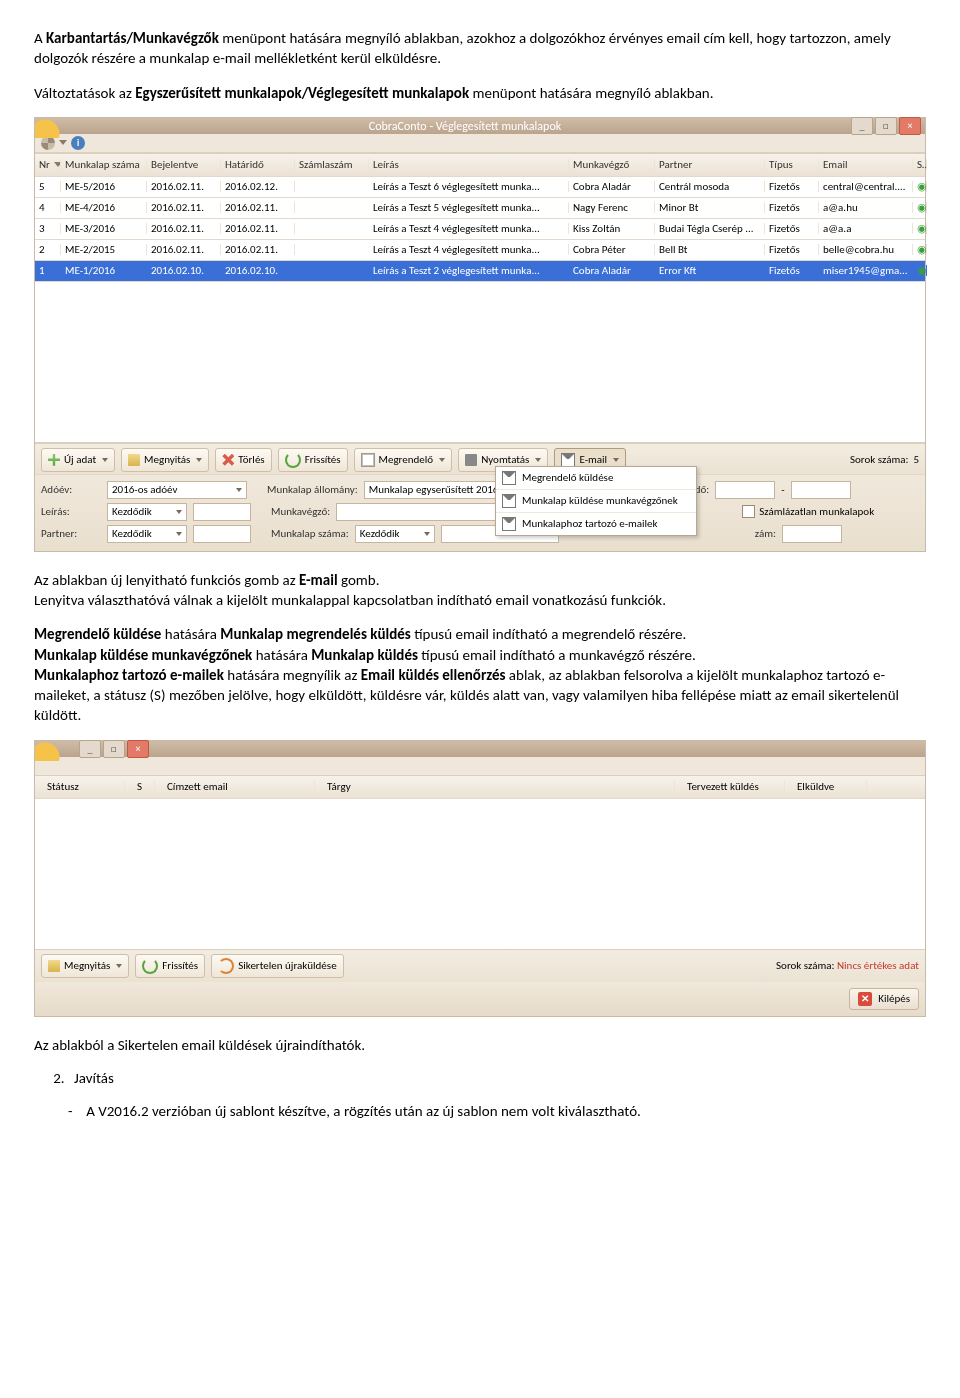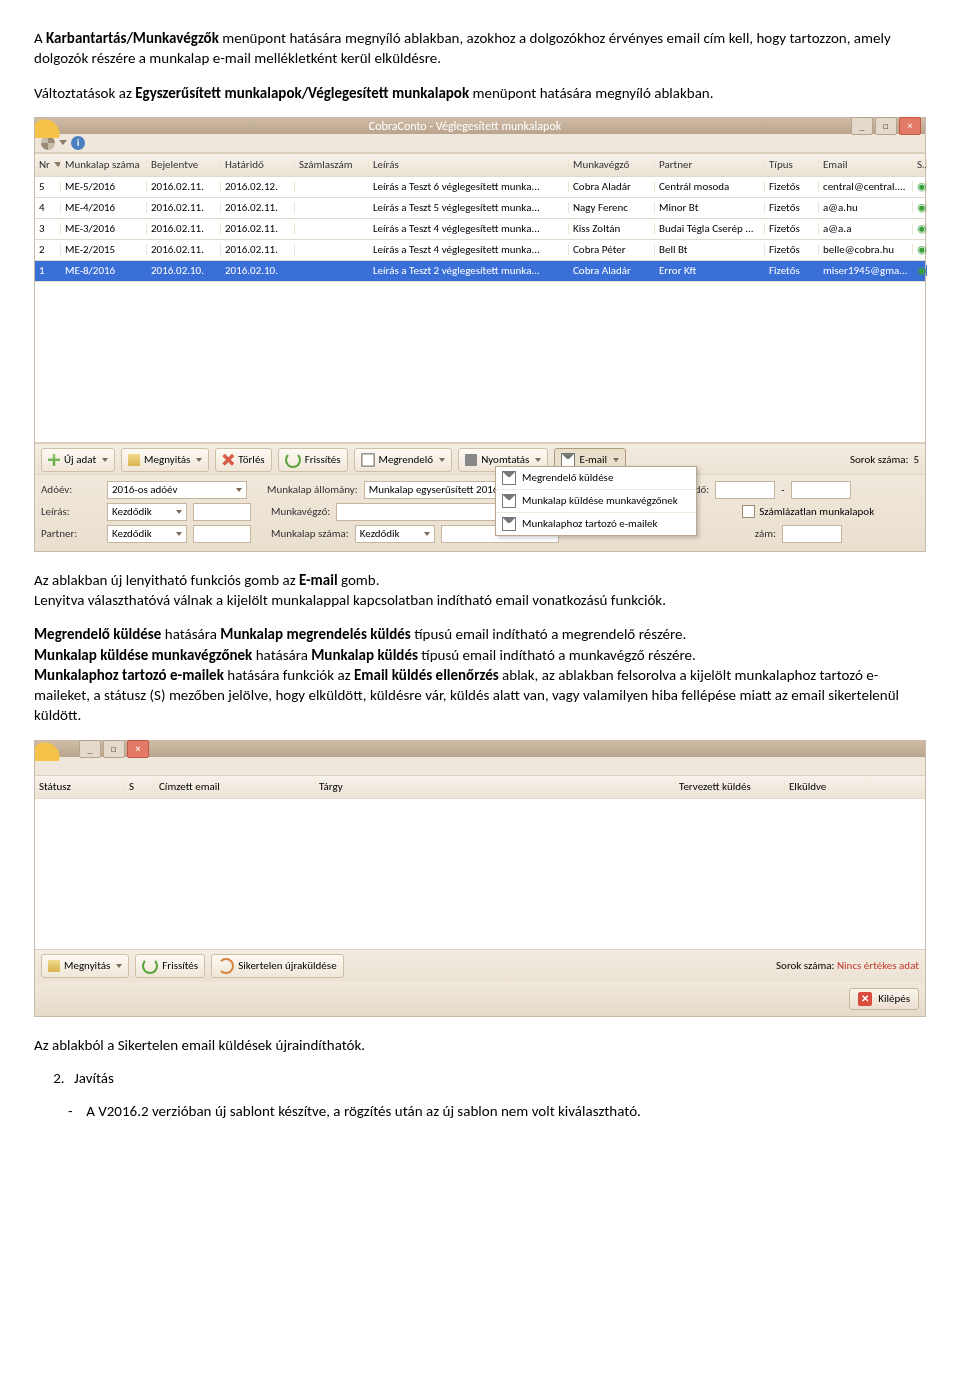--- a/index.html
+++ b/index.html
@@ -137,21 +137,21 @@
   }
   .popup .pitem:last-child { border-bottom:none; }
   .popup .pico { width:12px;height:12px; }
 
   
   .grid2-head, .grid2-row {
     display:grid; grid-template-columns: 90px 30px 160px 360px 110px 82px;
     border-bottom:1px solid #e2d9cc; height:22px; align-items:center;
   }
   .grid2-head { background: linear-gradient(#f7f2ea,#ece2d4); }
-  .grid2-head > div { padding:0 4px; border-right:1px solid #eee4d6; }
+  .grid2-head > div { padding:0 12px; border-right:1px solid #eee4d6; }
   .grid2-body { height:150px; background:#fff; }
   .red-txt { color:#c23a2e; }
   .kilepes {
     background: linear-gradient(#faf5ec,#eaded0);
     border:1px solid #c7b69d; border-radius:3px;
     padding:3px 8px; display:flex; align-items:center; gap:6px;
     margin:4px 6px 6px auto; width:fit-content;
   }
   .kilepes .x { width:14px;height:14px; background:#d94b3b; color:#fff; display:flex;align-items:center;justify-content:center; border-radius:2px; font-size:10px; font-weight:bold;}
 
@@ -258,21 +258,21 @@
         <div></div>
         <div>Leírás a Teszt 4 véglegesített munka...</div>
         <div>Cobra Péter</div>
         <div>Bell Bt</div>
         <div>Fizetős</div>
         <div>belle@cobra.hu</div>
         <div class="status-dot">◉</div>
       </div>
       <div class="grid-row sel">
         <div>1</div>
-        <div>ME-8/2016</div>
+        <div>ME-1/2016</div>
         <div>2016.02.10.</div>
         <div>2016.02.10.</div>
         <div></div>
         <div>Leírás a Teszt 2 véglegesített munka...</div>
         <div>Cobra Aladár</div>
         <div>Error Kft</div>
         <div>Fizetős</div>
         <div>miser1945@gma...</div>
         <div class="status-dot">◉</div>
       </div>
@@ -381,21 +381,21 @@
   </div>
 </div>
 
 <p>
   <span>Az ablakban új lenyitható funkciós gomb az </span><span class="bold">E-mail</span><span> gomb.</span><br>
   <span>Lenyitva választhatóvá válnak a kijelölt munkalappal kapcsolatban indítható email vonatkozású funkciók.</span>
 </p>
 <p>
   <span class="bold">Megrendelő küldése</span><span> hatására </span><span class="bold">Munkalap megrendelés küldés</span><span> típusú email indítható a megrendelő részére.</span><br>
   <span class="bold">Munkalap küldése munkavégzőnek</span><span> hatására </span><span class="bold">Munkalap küldés</span><span> típusú email indítható a munkavégző részére.</span><br>
-  <span class="bold">Munkalaphoz tartozó e-mailek</span><span> hatására funkciók az </span><span class="bold">Email küldés ellenőrzés</span><span> ablak, az ablakban felsorolva a kijelölt munkalaphoz tartozó e-maileket, a státusz (S) mezőben jelölve, hogy elküldött, küldésre vár, küldés alatt van, vagy valamilyen hiba fellépése miatt az email sikertelenül küldött.</span>
+  <span class="bold">Munkalaphoz tartozó e-mailek</span><span> hatására megnyílik az </span><span class="bold">Email küldés ellenőrzés</span><span> ablak, az ablakban felsorolva a kijelölt munkalaphoz tartozó e-maileket, a státusz (S) mezőben jelölve, hogy elküldött, küldésre vár, küldés alatt van, vagy valamilyen hiba fellépése miatt az email sikertelenül küldött.</span>
 </p>
 
 <div class="app-window">
   <div class="titlebar">
     <div class="swoosh"></div>
     <div class="win-buttons">
       <div class="win-btn">_</div>
       <div class="win-btn">□</div>
       <div class="win-btn close">×</div>
     </div>

